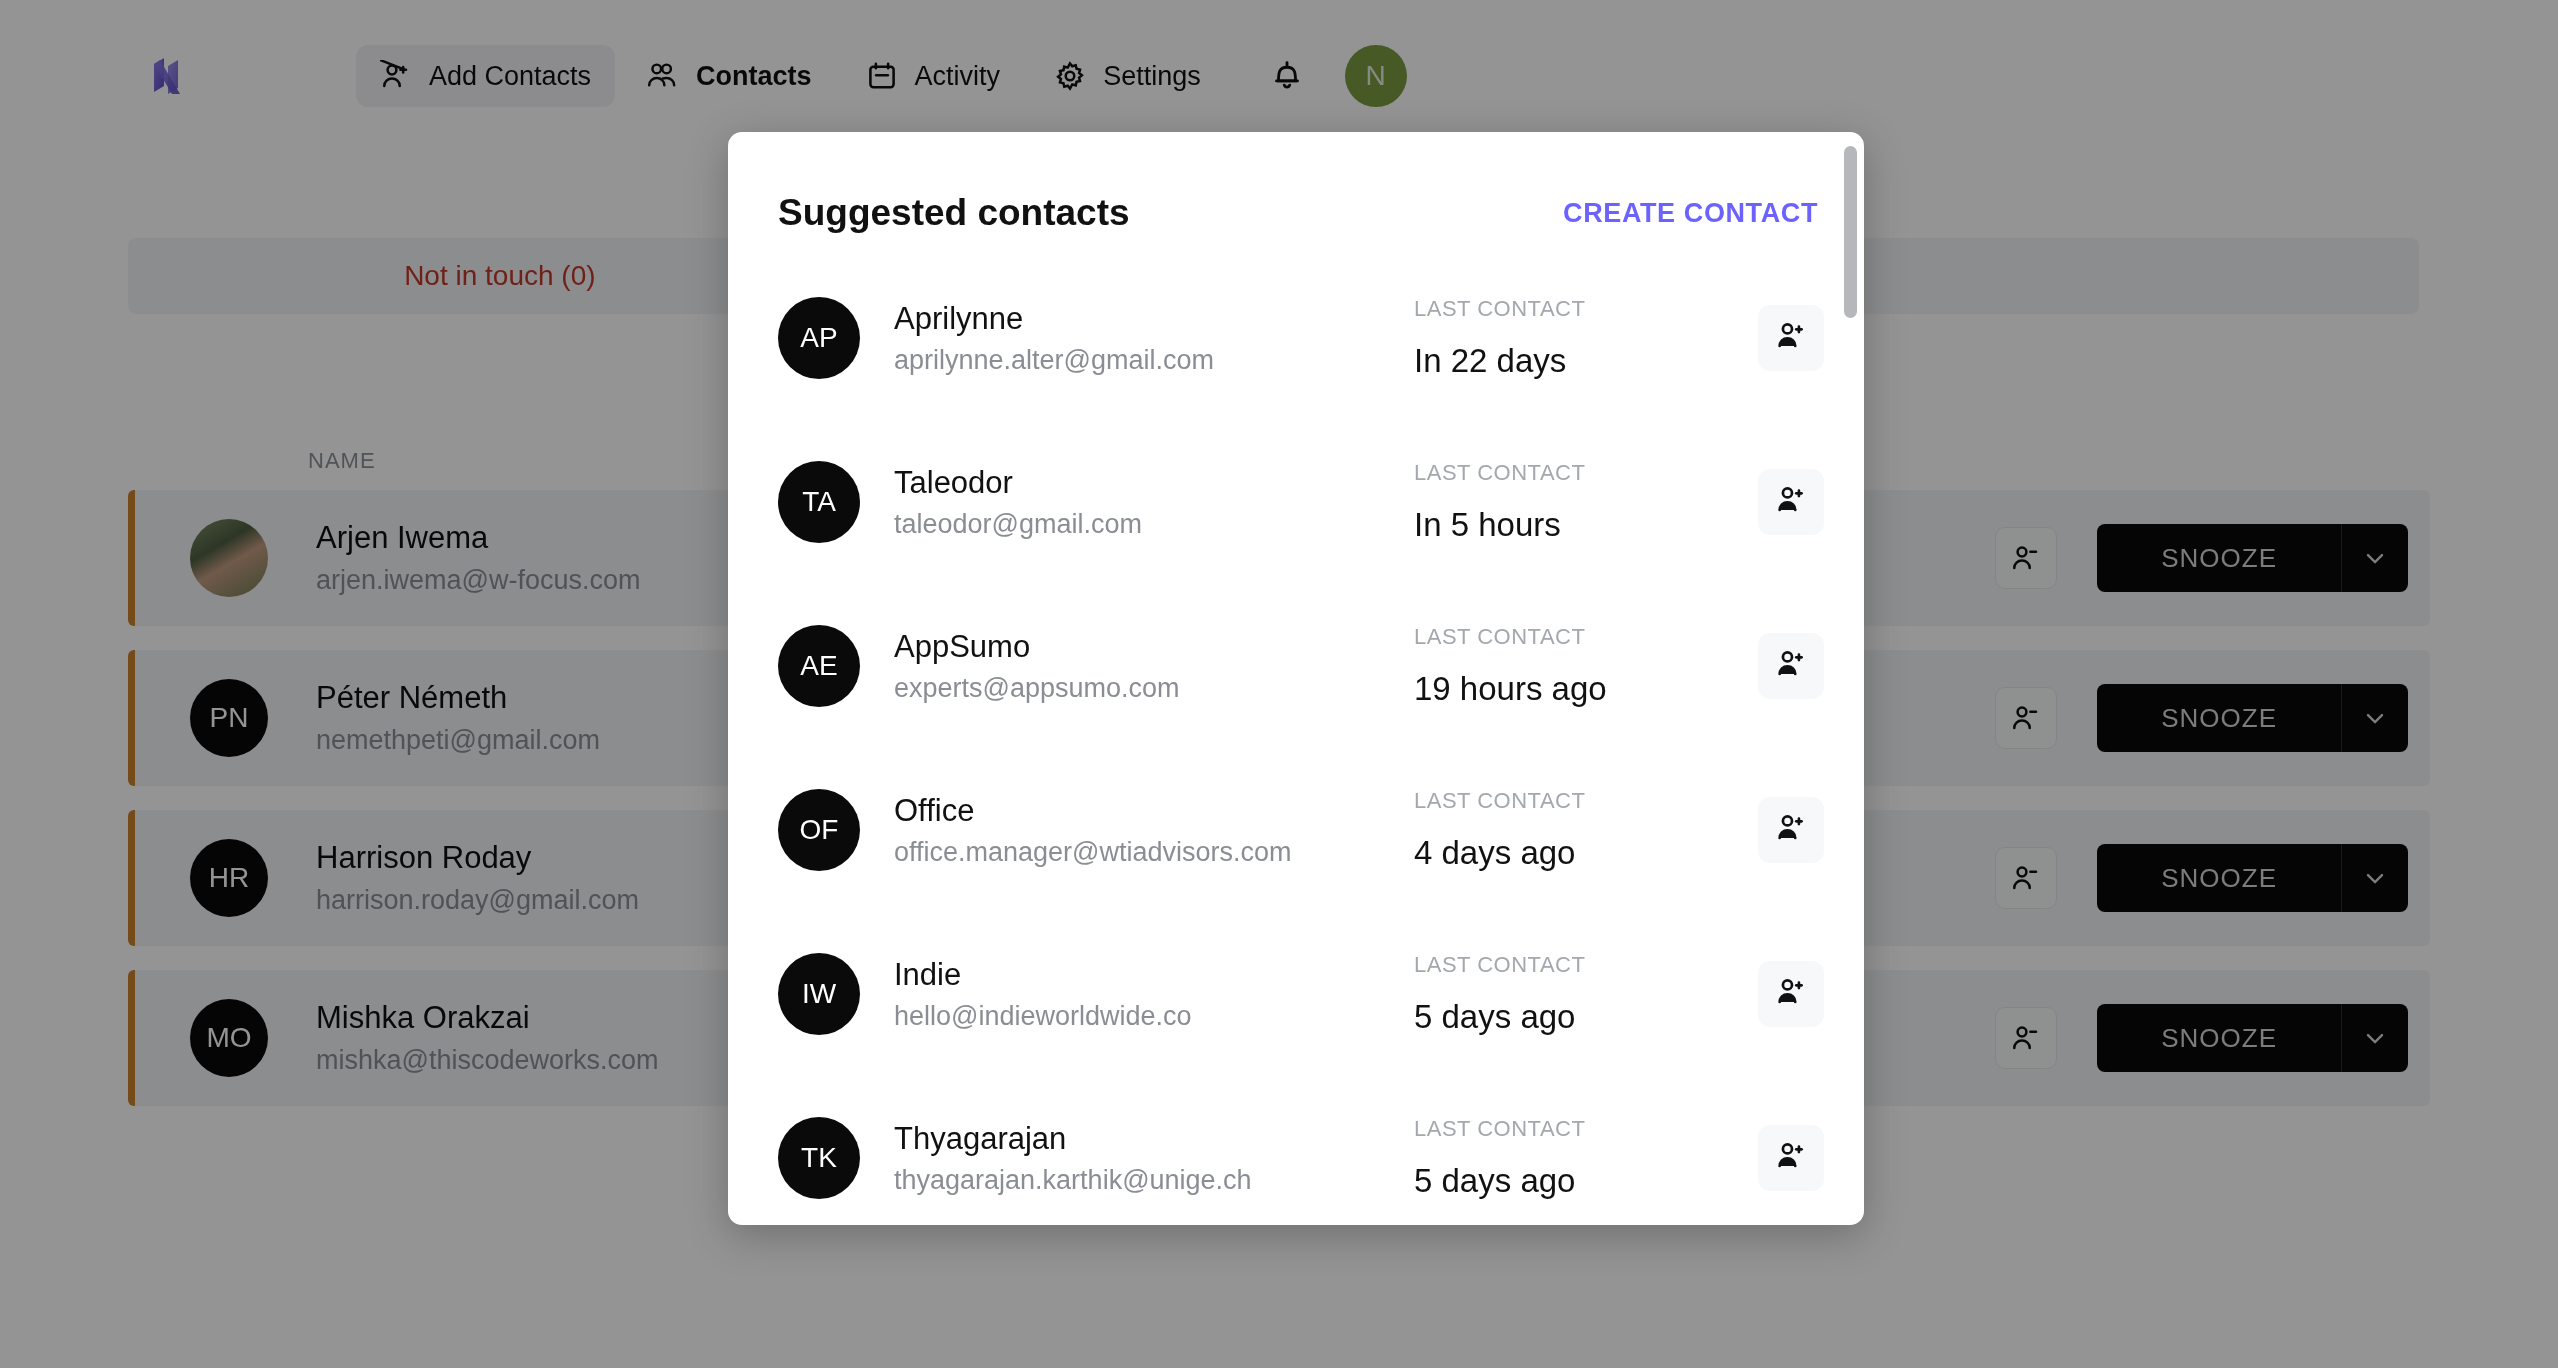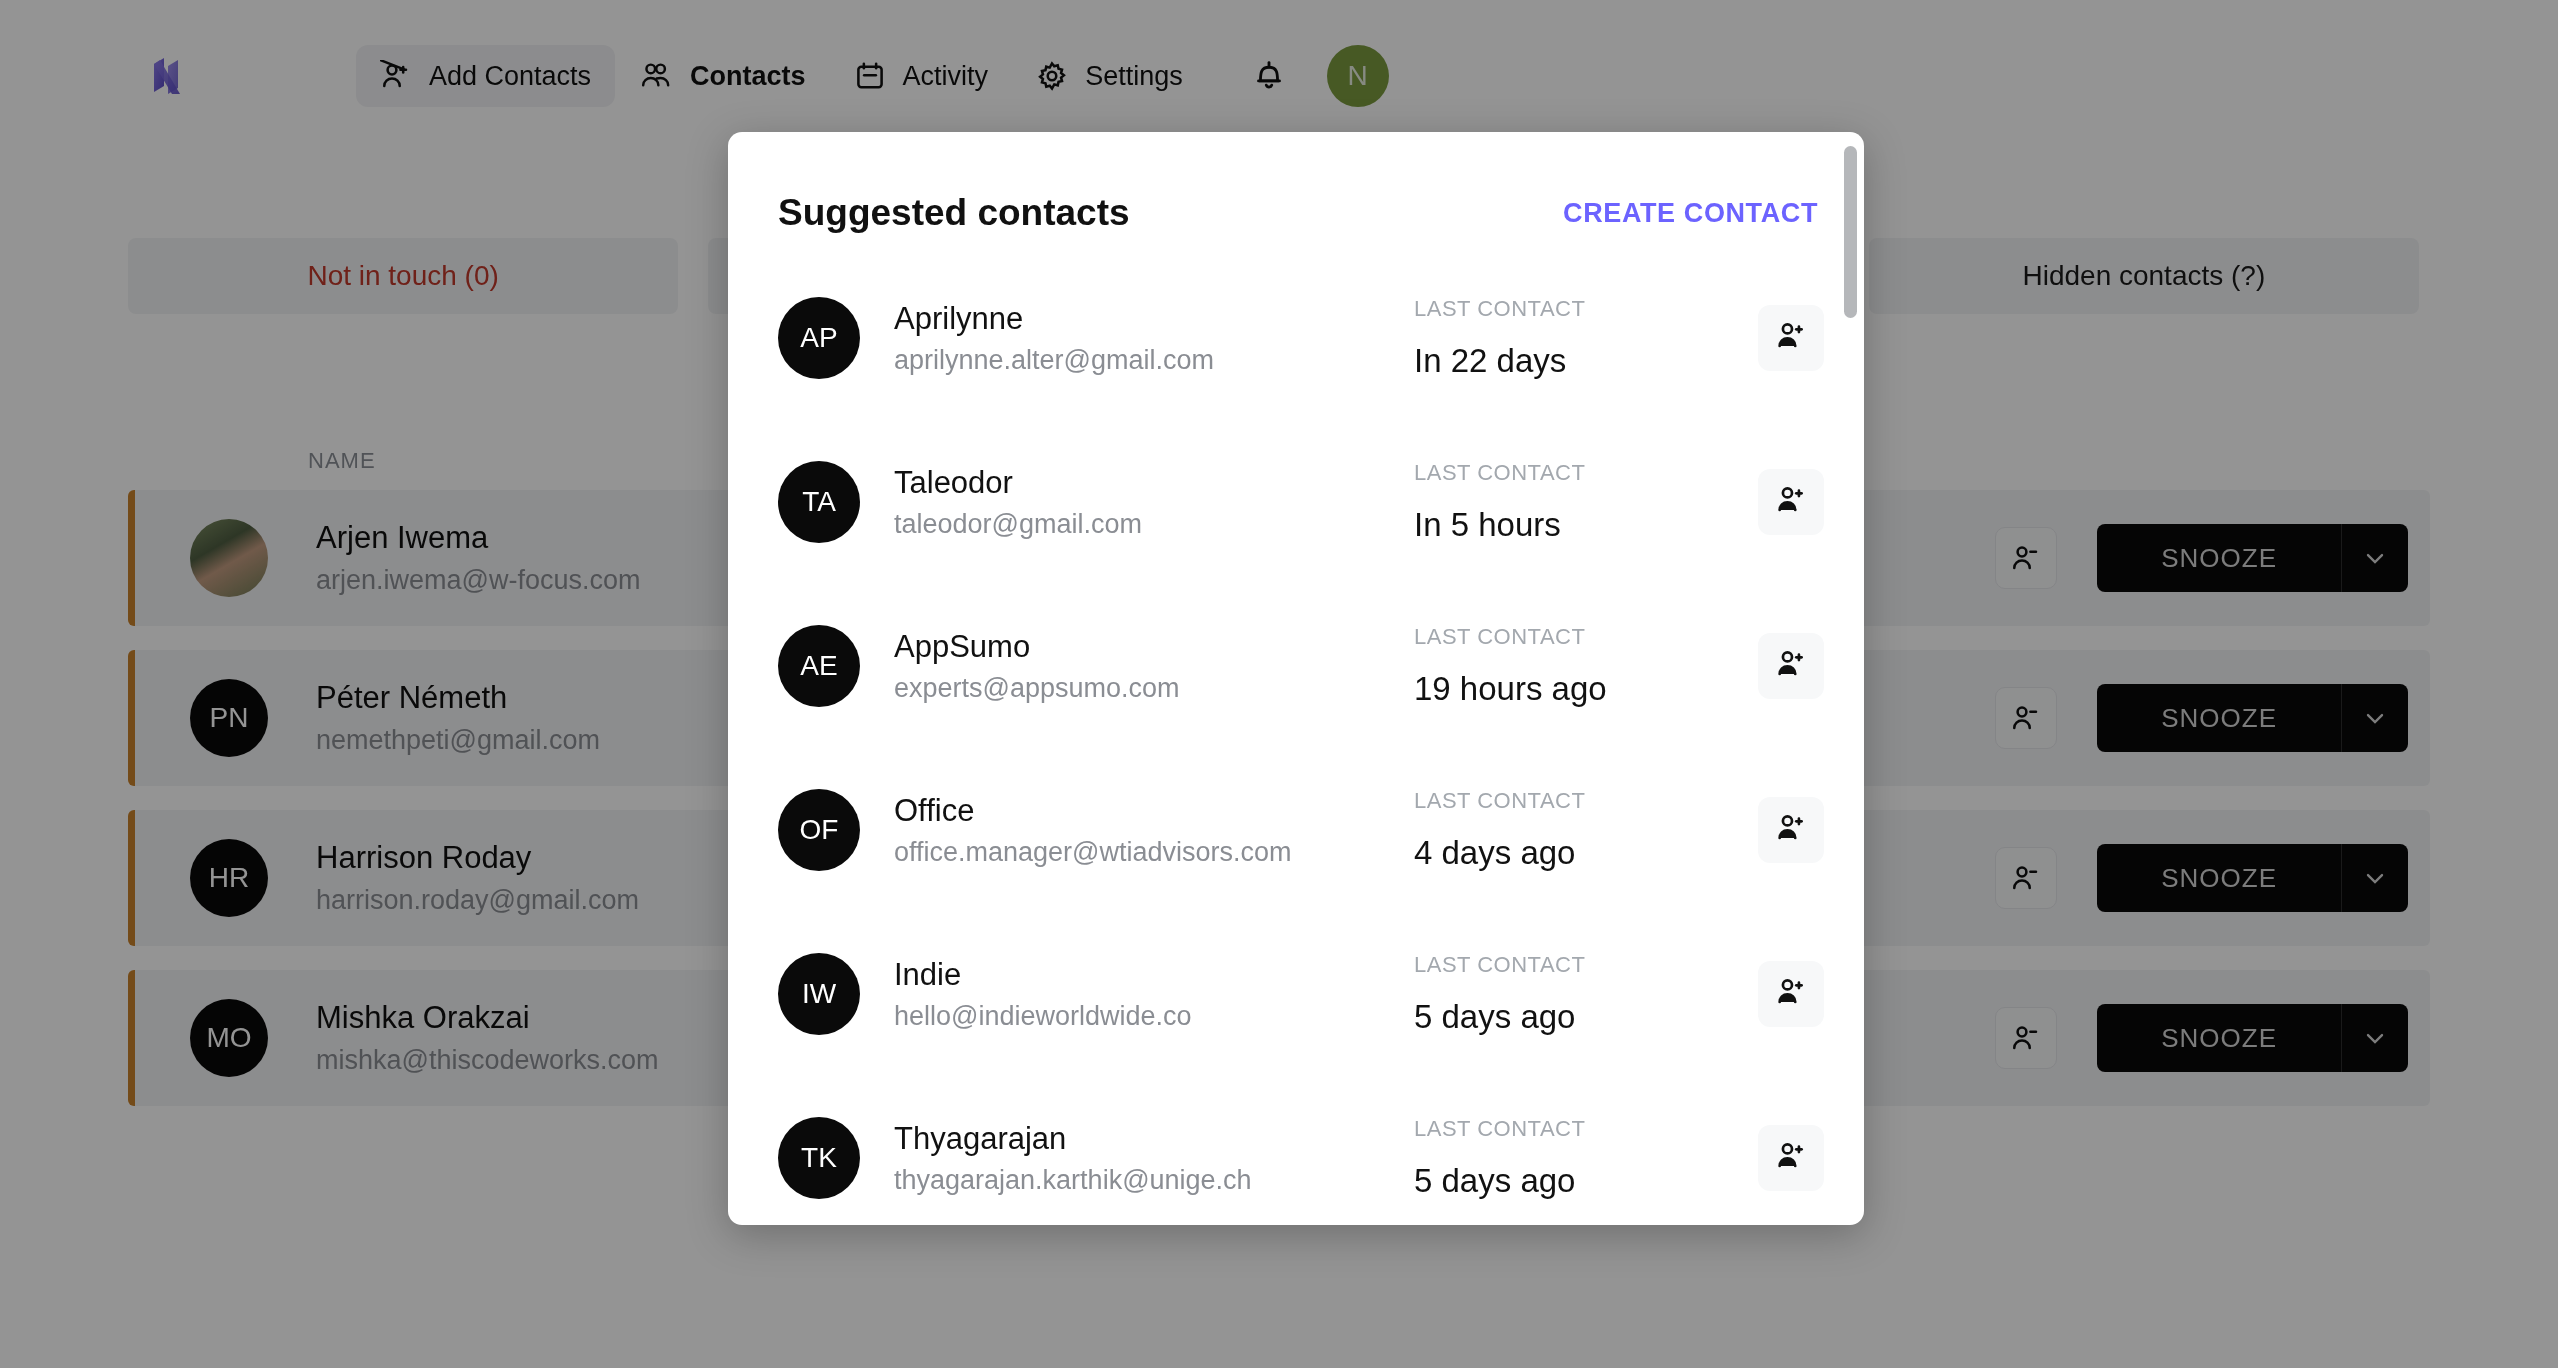--- a/index.html
+++ b/index.html
@@ -41,21 +41,21 @@
     position: relative;
   }
   .searchbox input {
     flex: 1; border: none; outline: none; background: transparent;
     font-size: 28px; color: #3c3c3c;
     font-family: "Liberation Sans", sans-serif;
   }
   .searchbox input::placeholder { color: #6c6f75; }
   .search-ico { width: 34px; height: 34px; flex: 0 0 auto; }
 
-  .navitems { display: flex; align-items: center; margin-left: 110px; }
+  .navitems { display: flex; align-items: center; margin-left: 110px; gap: 6px; }
   .navitem {
     display: flex; align-items: center; gap: 17px;
     padding: 15px 24px; border-radius: 12px;
     font-size: 27px; color: #111; white-space: nowrap;
     cursor: pointer;
   }
   .navitem.boxed { background: #f1f2f4; }
   .navitem.active { font-weight: bold; }
   .navitem svg { display: block; }
 
@@ -276,21 +276,20 @@
 
       <div class="avatar-n">
         <span>N</span>
       </div>
     </div>
 
     <div class="tabs">
       <div class="tab danger">Not in touch (0)</div>
       <div class="tab"></div>
       <div class="tab"></div>
-      <div class="tab">Hidden contacts (?)</div>
     </div>
 
     <div class="col-head">NAME</div>
 
     <div class="rows">
 
       <div class="row">
         <div class="row-av photo"></div>
         <div class="row-info">
           <div class="row-name">Arjen Iwema</div>

